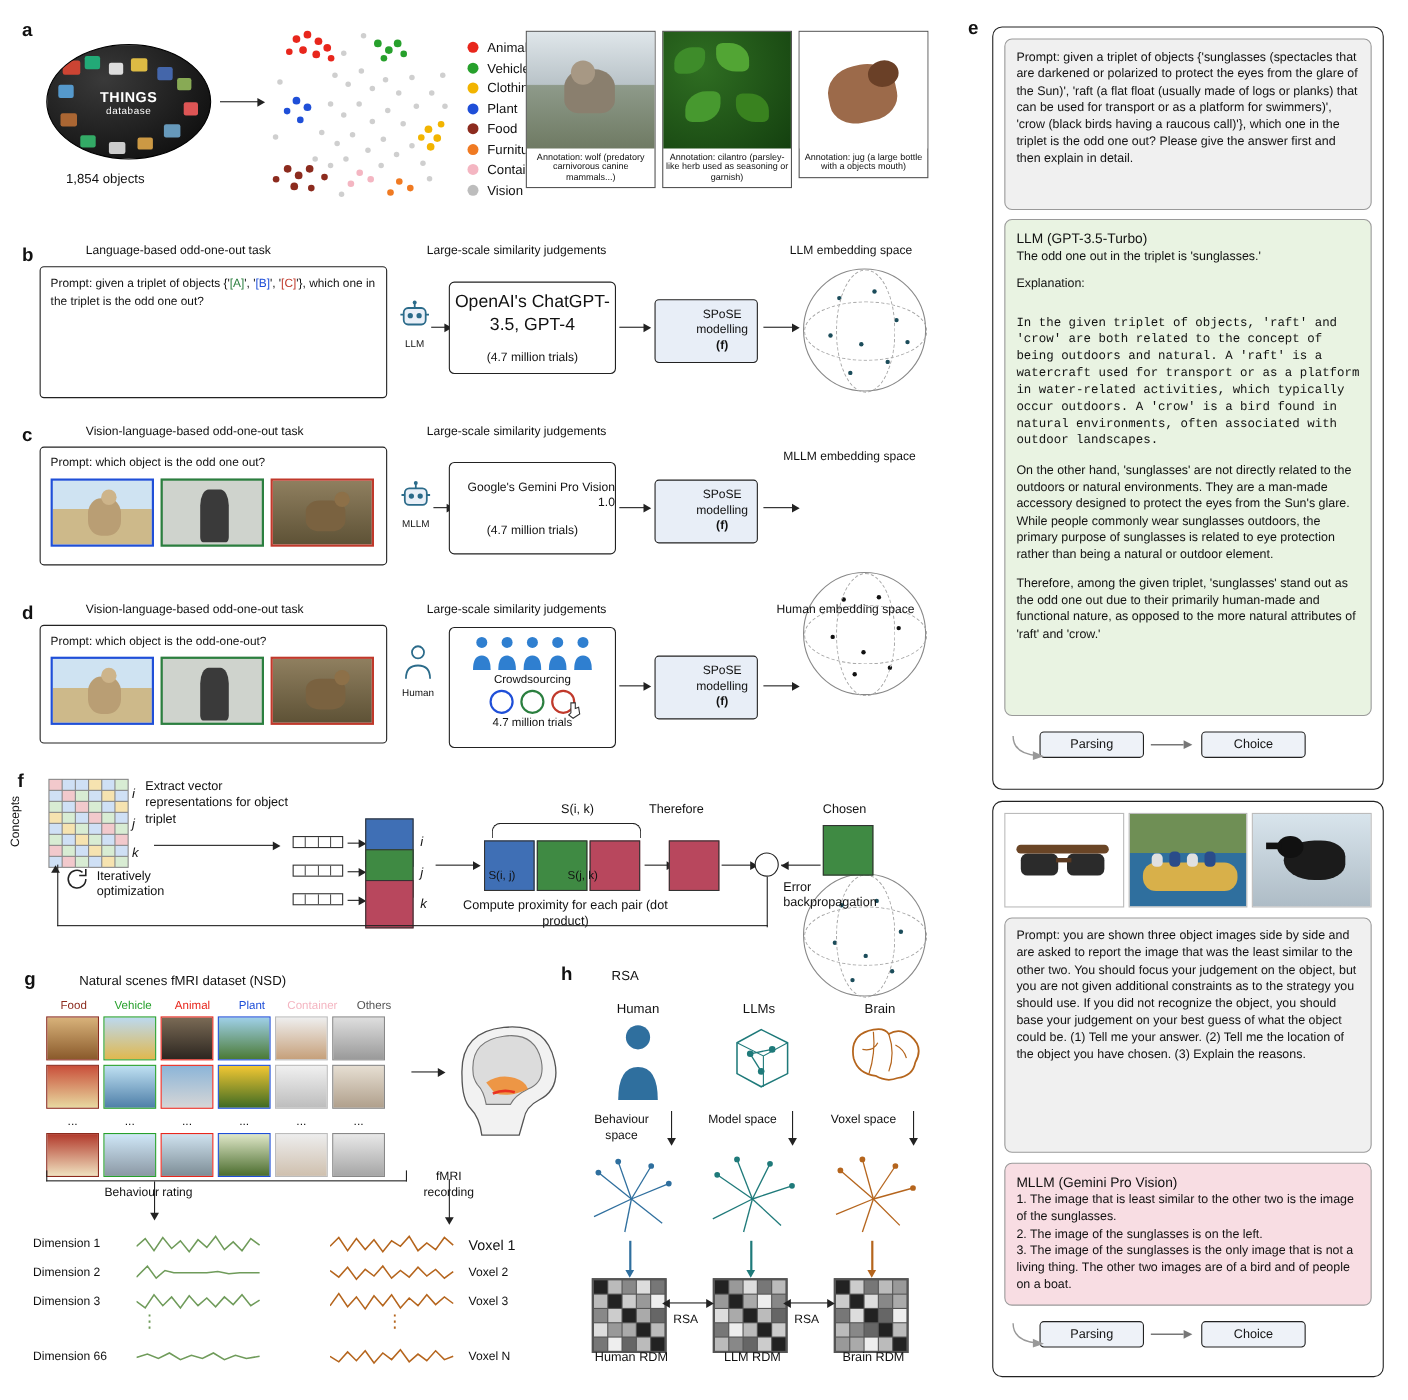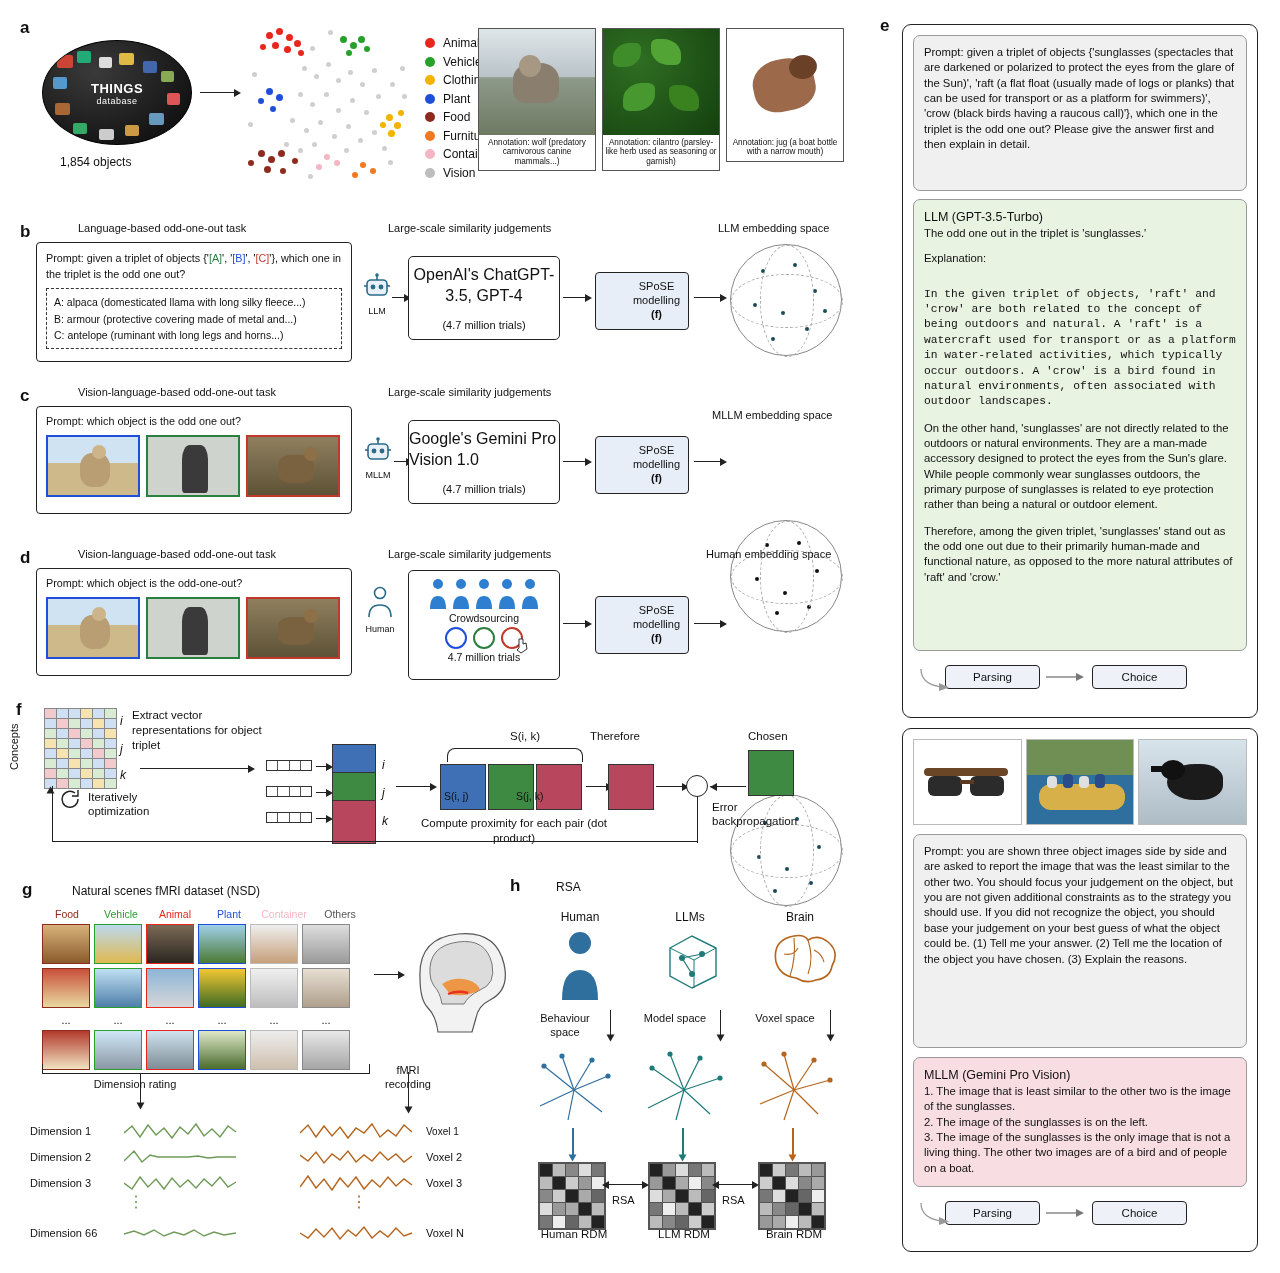--- a/index.html
+++ b/index.html
@@ -249,35 +249,30 @@
     <div style="position:absolute;left:20px;top:54px;width:32px;height:28px;background:#47992f;border-radius:60% 20% 60% 20%;"></div>
     <div style="position:absolute;left:66px;top:56px;width:30px;height:26px;background:#39821f;border-radius:20% 60% 20% 60%;"></div>
   </div>
   <div class="photo-cap">Annotation: cilantro (parsley-like herb used as seasoning or garnish)</div>
 </div>
 <div class="abs photo-card" style="left:726px;top:28px;">
   <div style="height:106px;background:#fff;position:relative;">
     <div style="position:absolute;left:26px;top:30px;width:62px;height:52px;background:#9c6a4a;border-radius:45% 45% 40% 40%;transform:rotate(-12deg);"></div>
     <div style="position:absolute;left:62px;top:26px;width:28px;height:24px;background:#6a4027;border-radius:50%;transform:rotate(-12deg);"></div>
   </div>
-  <div class="photo-cap">Annotation: jug (a boat bottle with a narrow mouth)</div>
+  <div class="photo-cap">Annotation: jug (a large bottle with a objects mouth)</div>
 </div>
 
 <div class="abs" style="left:20px;top:222px;">
   <span class="panel-letter">b</span>
 </div>
 <div class="abs ttl" style="left:78px;top:222px;">Language-based odd-one-out task</div>
 <div class="abs promptbox" style="left:36px;top:242px;width:316px;height:120px;padding:8px 9px;">
   <div class="sm" style="font-size:10.8px;line-height:1.45;">
     Prompt: given a triplet of objects {'<span style="color:#2b7f3f;">[A]</span>', '<span style="color:#1f4fd8;">[B]</span>', '<span style="color:#c0392b;">[C]</span>'}, which one in the triplet is the odd one out?
-  </div>
-  <div class="dashbox" style="margin-top:6px;">
-    <div>A: alpaca (domesticated llama with long silky fleece...)</div>
-    <div>B: armour (protective covering made of metal and...)</div>
-    <div>C: antelope (ruminant with long legs and horns...)</div>
   </div>
 </div>
 
 <div class="abs" style="left:360px;top:272px;width:34px;text-align:center;">
   <svg width="30" height="30" viewBox="0 0 30 30">
     <rect x="5" y="8" width="20" height="15" rx="4" fill="#eaf0f8" stroke="#2b6b8a" stroke-width="1.6"></rect>
     <circle cx="11" cy="15" r="2.4" fill="#2b6b8a"></circle>
       <circle cx="19" cy="15" r="2.4" fill="#2b6b8a"></circle>
     <line x1="15" y1="3" x2="15" y2="8" stroke="#2b6b8a" stroke-width="1.6"></line>
       <circle cx="15" cy="3" r="1.8" fill="#2b6b8a"></circle>
@@ -354,21 +349,21 @@
   </svg>
   <div class="xs" style="font-size:9px;">MLLM</div>
 </div>
 <div class="abs" style="left:394px;top:461px;">
     <div class="arrow-line" style="left:0;top:0;width:14px;"></div>
     <div class="arrow-head" style="left:12px;top:-3.5px;"></div>
   </div>
 
 <div class="abs ttl" style="left:388px;top:386px;">Large-scale similarity judgements</div>
 <div class="abs box roundbox" style="left:408px;top:420px;width:152px;height:84px;display:flex;flex-direction:column;align-items:center;justify-content:center;">
-  <div style="font-size:16px;text-align:left;line-height:1.3;">Google's Gemini Pro Vision 1.0</div>
+  <div style="font-size:11px;text-align:right;line-height:1.3;">Google's Gemini Pro Vision 1.0</div>
   <div style="font-size:11px;margin-top:12px;">(4.7 million trials)</div>
 </div>
 <div class="abs" style="left:563px;top:461px;">
     <div class="arrow-line" style="left:0;top:0;width:24px;"></div>
     <div class="arrow-head" style="left:22px;top:-3.5px;"></div>
   </div>
 <div class="abs bluebox" style="left:595px;top:436px;width:94px;height:58px;flex-direction:column;">
   <div>SPoSE</div>
   <div>modelling</div>
   <div style="font-weight:bold;">(f)</div>
@@ -673,21 +668,21 @@
     <div class="gimg" style="border-color:#bbb;background:linear-gradient(#ededed,#cfc0ae);"></div>
     <div class="gimg" style="border-color:#888;background:linear-gradient(#e8e8e8,#a6a6a6);"></div>
   </div>
 </div>
 
 <div class="abs" style="left:42px;top:1064px;width:328px;height:10px;border:1.2px solid #222;border-top:none;"></div>
 <div class="abs" style="left:140px;top:1074px;">
   <div style="width:1.2px;height:30px;background:#222;"></div>
   <div class="arrow-head" style="left:-3.5px;top:28px;transform:rotate(90deg);"></div>
 </div>
-<div class="abs" style="left:90px;top:1078px;width:90px;font-size:11px;text-align:center;line-height:1.25;">Dimension rating</div>
+<div class="abs" style="left:90px;top:1078px;width:90px;font-size:11px;text-align:center;line-height:1.25;">Behaviour rating</div>
 
 <div class="abs" style="left:374px;top:974px;">
     <div class="arrow-line" style="left:0;top:0;width:26px;"></div>
     <div class="arrow-head" style="left:24px;top:-3.5px;"></div>
   </div>
 <div class="abs" style="left:400px;top:918px;width:112px;height:116px;">
   <svg width="112" height="116" viewBox="0 0 112 116">
     <path d="M20 60 q-2 -40 38 -44 q38 -4 46 30 q6 26 -14 36 q-12 6 -14 18 l-4 14 l-34 0 q-2 -16 -10 -24 q-8 -8 -8 -30 z" fill="#f2f2f2" stroke="#555" stroke-width="1.2"></path>
     <path d="M30 56 q-2 -28 28 -32 q28 -4 34 22 q4 20 -12 26 q-12 6 -16 14 l-22 0 q-2 -12 -8 -18 q-4 -6 -4 -12 z" fill="#dcdcdc" stroke="#777" stroke-width="1"></path>
     <path d="M42 66 q12 -8 26 -4 q10 3 12 10 q-16 8 -30 4 z" fill="#f08a2a" opacity="0.85"></path>
@@ -726,21 +721,21 @@
         <polyline points="0,13 10,10 20,14 30,9 40,15 50,11 60,14 70,9 80,15 90,11 100,14 112,12" fill="none" stroke="#6f9b5a" stroke-width="1.4"></polyline>
       </svg>
   </div>
 </div>
 
 <div class="abs" style="left:300px;top:1118px;">
   <div style="display:flex;align-items:center;height:26px;">
     <svg width="118" height="24" viewBox="0 0 118 24">
         <polyline points="0,14 8,6 16,18 24,7 32,17 40,8 48,19 56,9 64,14 72,5 80,18 88,11 96,17 104,6 112,13" fill="none" stroke="#b5651d" stroke-width="1.4"></polyline>
       </svg>
-    <span style="margin-left:8px;font-size:10px;">Voxel 1</span>
+    <span style="margin-left:8px;font-size:13px;">Voxel 1</span>
   </div>
   <div style="display:flex;align-items:center;height:26px;">
     <svg width="118" height="24" viewBox="0 0 118 24">
         <polyline points="0,10 8,16 16,7 24,18 32,9 40,15 48,6 56,17 64,10 72,16 80,7 88,15 96,9 104,17 112,11" fill="none" stroke="#b5651d" stroke-width="1.4"></polyline>
       </svg>
     <span style="margin-left:8px;font-size:11px;">Voxel 2</span>
   </div>
   <div style="display:flex;align-items:center;height:26px;">
     <svg width="118" height="24" viewBox="0 0 118 24">
         <polyline points="0,16 8,5 16,17 24,8 32,19 40,7 48,16 56,6 64,18 72,9 80,16 88,6 96,15 104,8 112,14" fill="none" stroke="#b5651d" stroke-width="1.4"></polyline>

